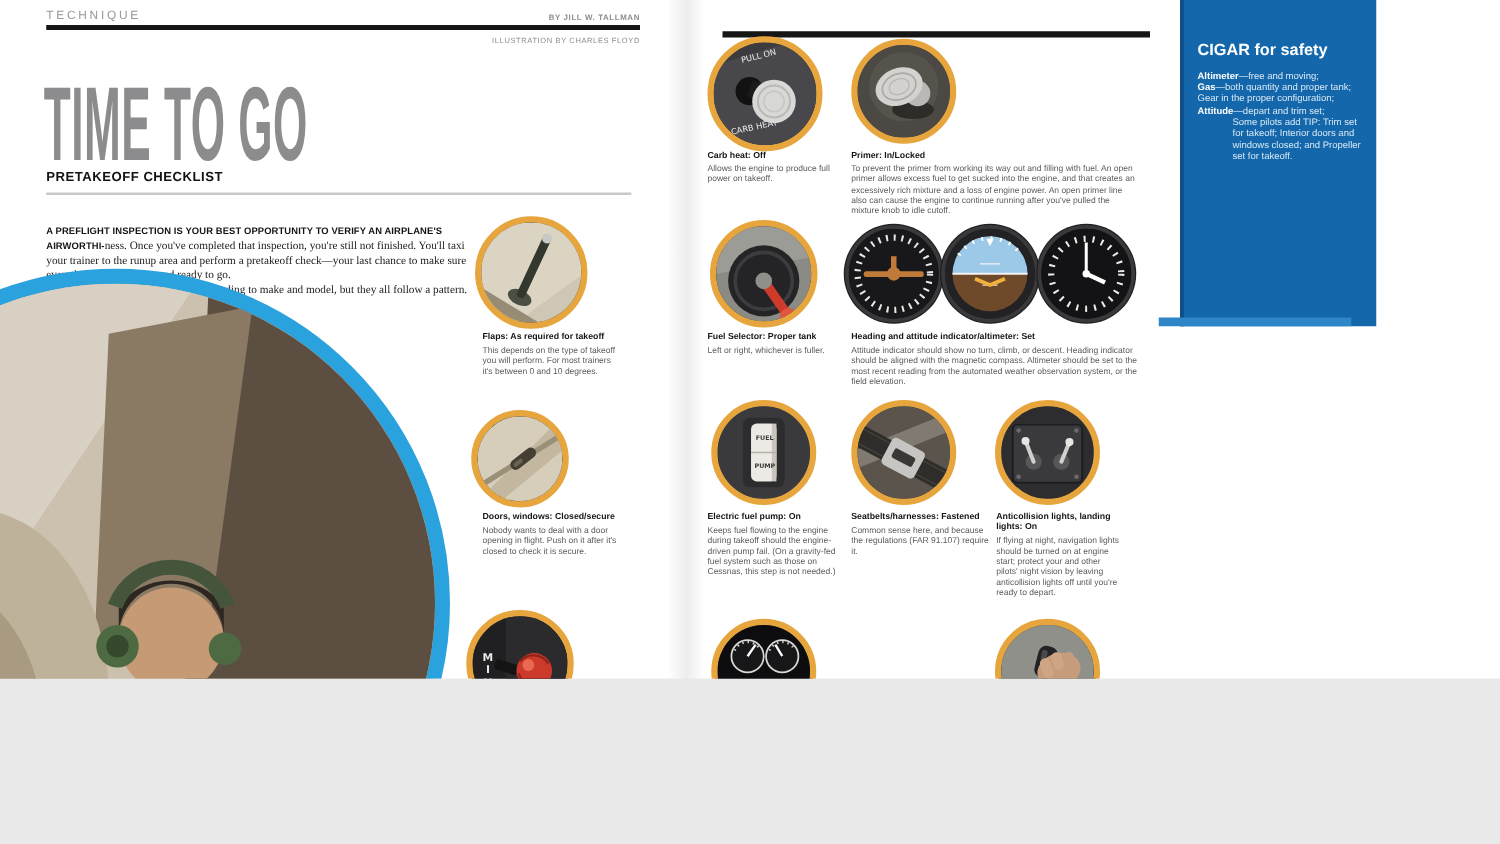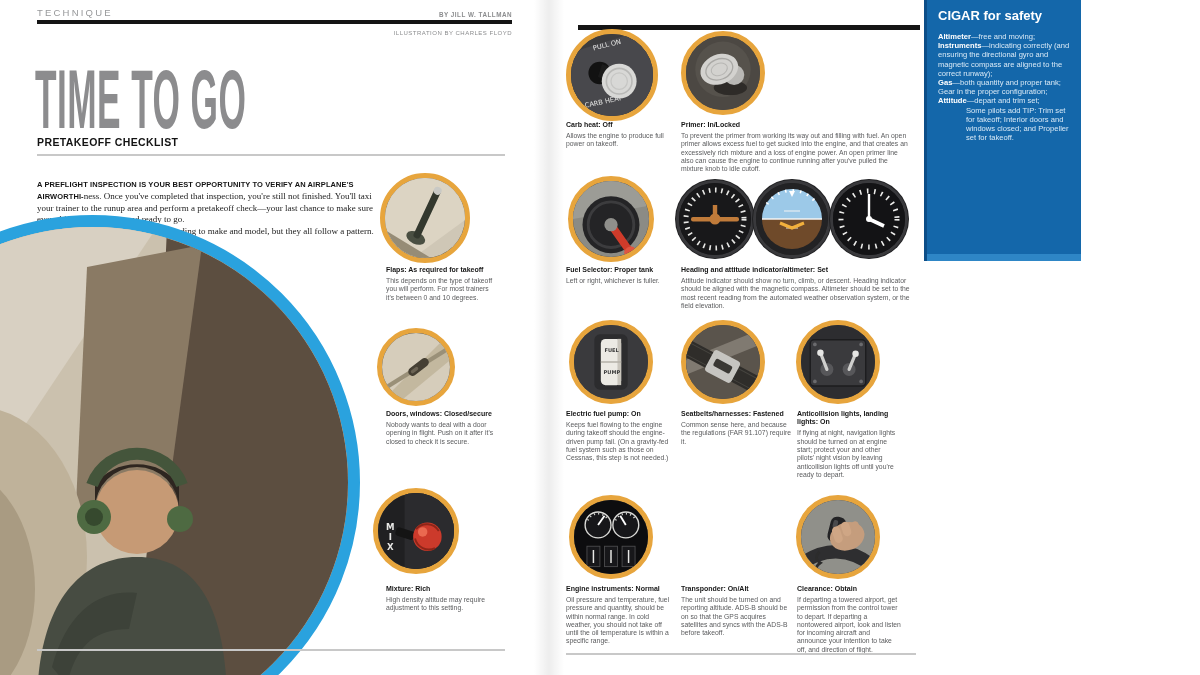--- a/index.html
+++ b/index.html
@@ -1,36 +1,36 @@
 <!DOCTYPE html>
 <html><head>
 <meta charset="utf-8">
 <style>
   html,body{margin:0;padding:0;background:#e9e9e9;}
-  #canvas{position:relative;width:1200px;height:675px;background:#ffffff;font-family:"Liberation Sans",sans-serif;overflow:hidden;}
+  #canvas{position:relative;width:1200px;height:543px;background:#ffffff;font-family:"Liberation Sans",sans-serif;overflow:hidden;}
   .rule-black{position:absolute;background:#151515;}
   .rule-gray{position:absolute;background:#c8c8c8;}
   .kicker{position:absolute;left:37px;top:7px;font-size:9.5px;letter-spacing:2.2px;color:#97989a;}
   .byline{position:absolute;left:312px;top:11px;width:200px;text-align:right;font-size:6.3px;font-weight:bold;letter-spacing:.5px;color:#8b8c8e;}
   .credit{position:absolute;left:312px;top:30px;width:200px;text-align:right;font-size:6px;letter-spacing:.5px;color:#8b8c8e;}
   .big-title{position:absolute;left:35px;top:57px;font-size:84px;font-weight:bold;color:#8c8c8e;letter-spacing:1px;line-height:1;white-space:nowrap;transform:scaleX(.42);transform-origin:0 0;}
   .subtitle{position:absolute;left:37px;top:136px;font-size:10.5px;font-weight:bold;letter-spacing:.4px;color:#131313;}
   .intro{position:absolute;left:37px;top:179px;width:344px;}
   .intro p{font-family:"Liberation Serif",serif;font-size:9px;line-height:10.9px;color:#222;margin:0;}
   .intro .lead{font-family:"Liberation Sans",sans-serif;font-weight:bold;font-size:7.5px;letter-spacing:.1px;color:#141414;}
   .intro .p2{text-indent:12px;margin-top:1px;}
   .photo{position:absolute;border-radius:50%;box-sizing:border-box;overflow:hidden;background:#444;}
   .gold{border:5px solid #e7a53d;}
   .bezel{border:3px solid #39393c;box-shadow:0 0 0 1px #1f1f21;}
   .photo svg{position:absolute;inset:0;width:100%;height:100%;display:block;}
   .cap{position:absolute;}
   .cap-t{font-size:7px;font-weight:bold;color:#161616;line-height:8.4px;margin-bottom:2.5px;}
   .cap-b{font-size:6.8px;color:#5a5b5d;line-height:8.3px;}
   .gutter{position:absolute;left:534px;top:0;width:30px;height:675px;background:linear-gradient(to right,rgba(0,0,0,0),rgba(0,0,0,.07),rgba(0,0,0,0));pointer-events:none;}
-  .sidebar{position:absolute;left:924px;top:0;width:157px;height:261px;background:#1467aa;border-left:3px solid #0d4e88;box-sizing:border-box;padding:8px 9px 8px 11px;color:#d8e9f6;}
+  .sidebar{position:absolute;left:944px;top:0;width:157px;height:261px;background:#1467aa;border-left:3px solid #0d4e88;box-sizing:border-box;padding:32px 9px 8px 11px;color:#d8e9f6;}
   .sidebar h2{font-size:13px;font-weight:bold;color:#ffffff;margin:0 0 9px 0;font-family:"Liberation Sans",sans-serif;}
   .sb-p{font-size:7.6px;line-height:9.2px;margin:0 0 9px 0;}
   .sb-e{font-size:7.6px;line-height:9.2px;}
   .sb-e b{color:#ffffff;}
   .sb-f{font-size:7.6px;line-height:9.2px;margin-left:28px;}
   .sb-strip{position:absolute;left:927px;top:254px;width:154px;height:7px;background:#2e86c6;}
   svg text{font-family:"DejaVu Sans",sans-serif;}
 </style>
 </head>
 <body>
@@ -328,20 +328,19 @@
   <div class="cap" style="left:797px;top:585px;width:104px;">
     <div class="cap-t">Clearance: Obtain</div>
     <div class="cap-b">If departing a towered airport, get permission from the control tower to depart. If departing a nontowered airport, look and listen for incoming aircraft and announce your intention to take off, and direction of flight.</div>
   </div>
 
   <div class="rule-gray" style="left:566px;top:653px;width:350px;height:2px;"></div>
 
   <div class="sidebar">
     <h2>CIGAR for safety</h2>
     <div class="sb-e"><b>Altimeter</b><span>—free and moving;</span></div>
-    <div class="sb-e"><b>Instruments</b><span>—indicating correctly (and ensuring the directional gyro and magnetic compass are aligned to the correct runway);</span></div>
     <div class="sb-e"><b>Gas</b><span>—both quantity and proper tank; Gear in the proper configuration;</span></div>
     <div class="sb-e"><b>Attitude</b><span>—depart and trim set;</span></div>
     <div class="sb-f">Some pilots add TIP: Trim set for takeoff; Interior doors and windows closed; and Propeller set for takeoff.</div>
   </div>
   <div class="sb-strip"></div>
 
 </div>
 
 </body></html>

